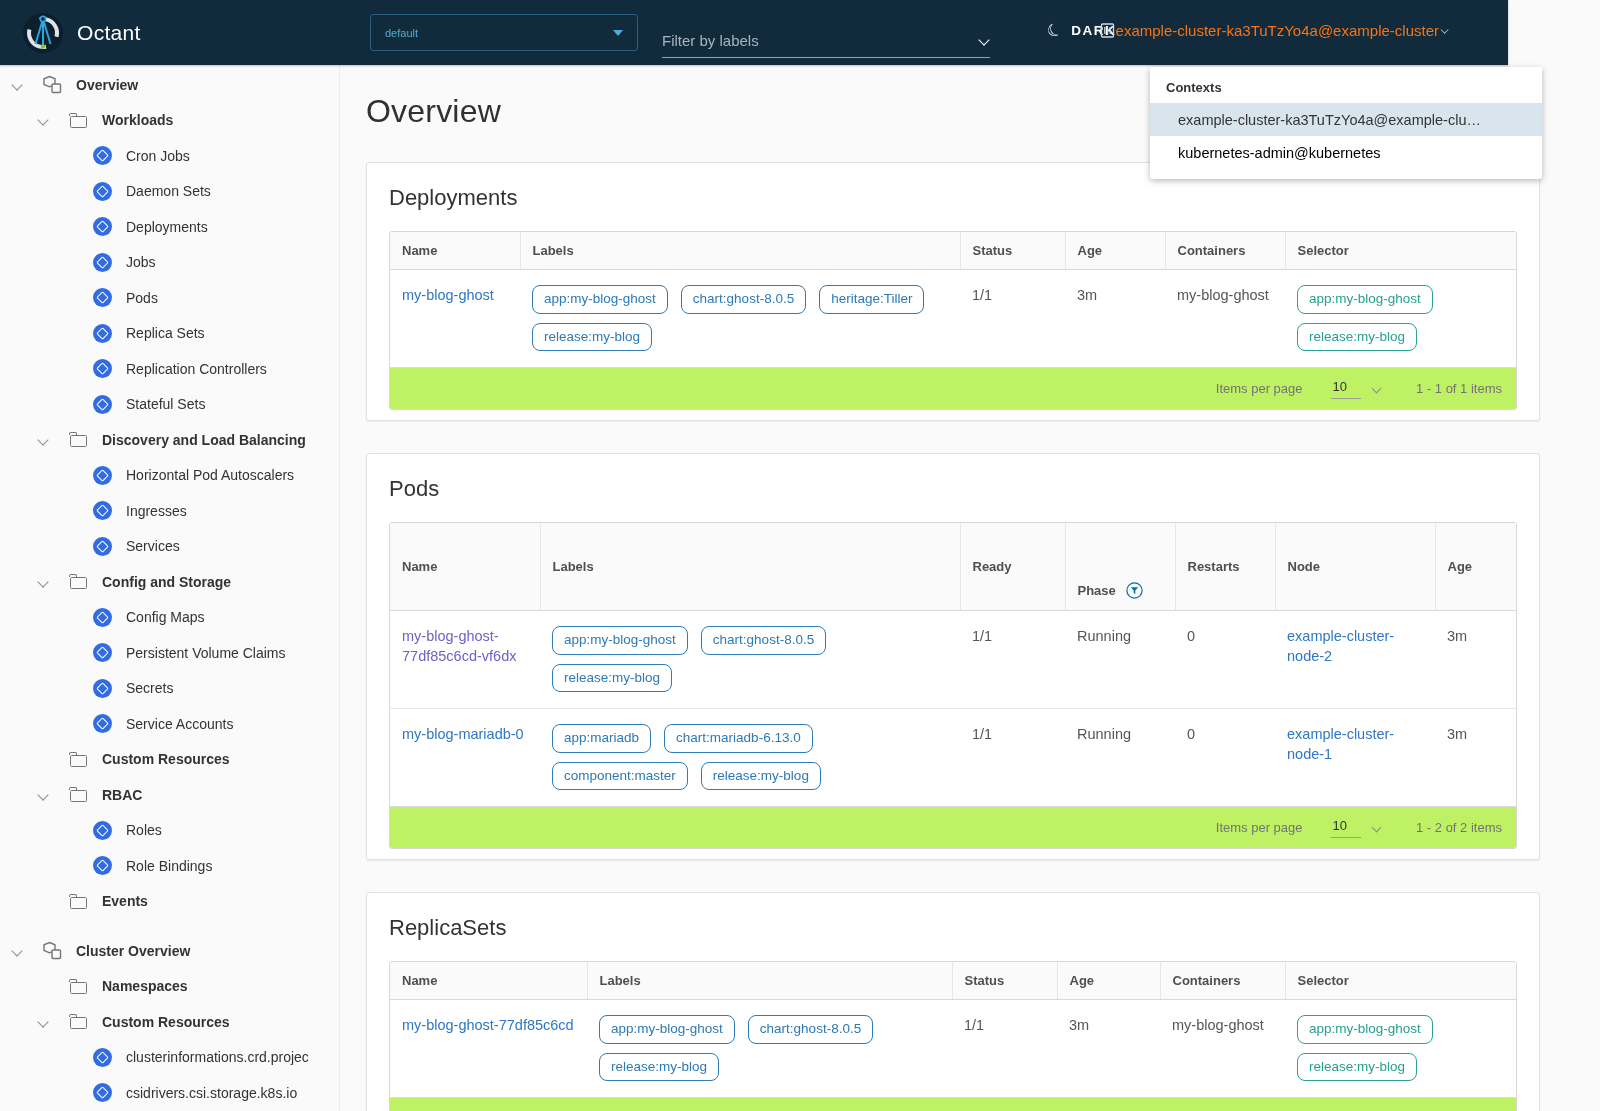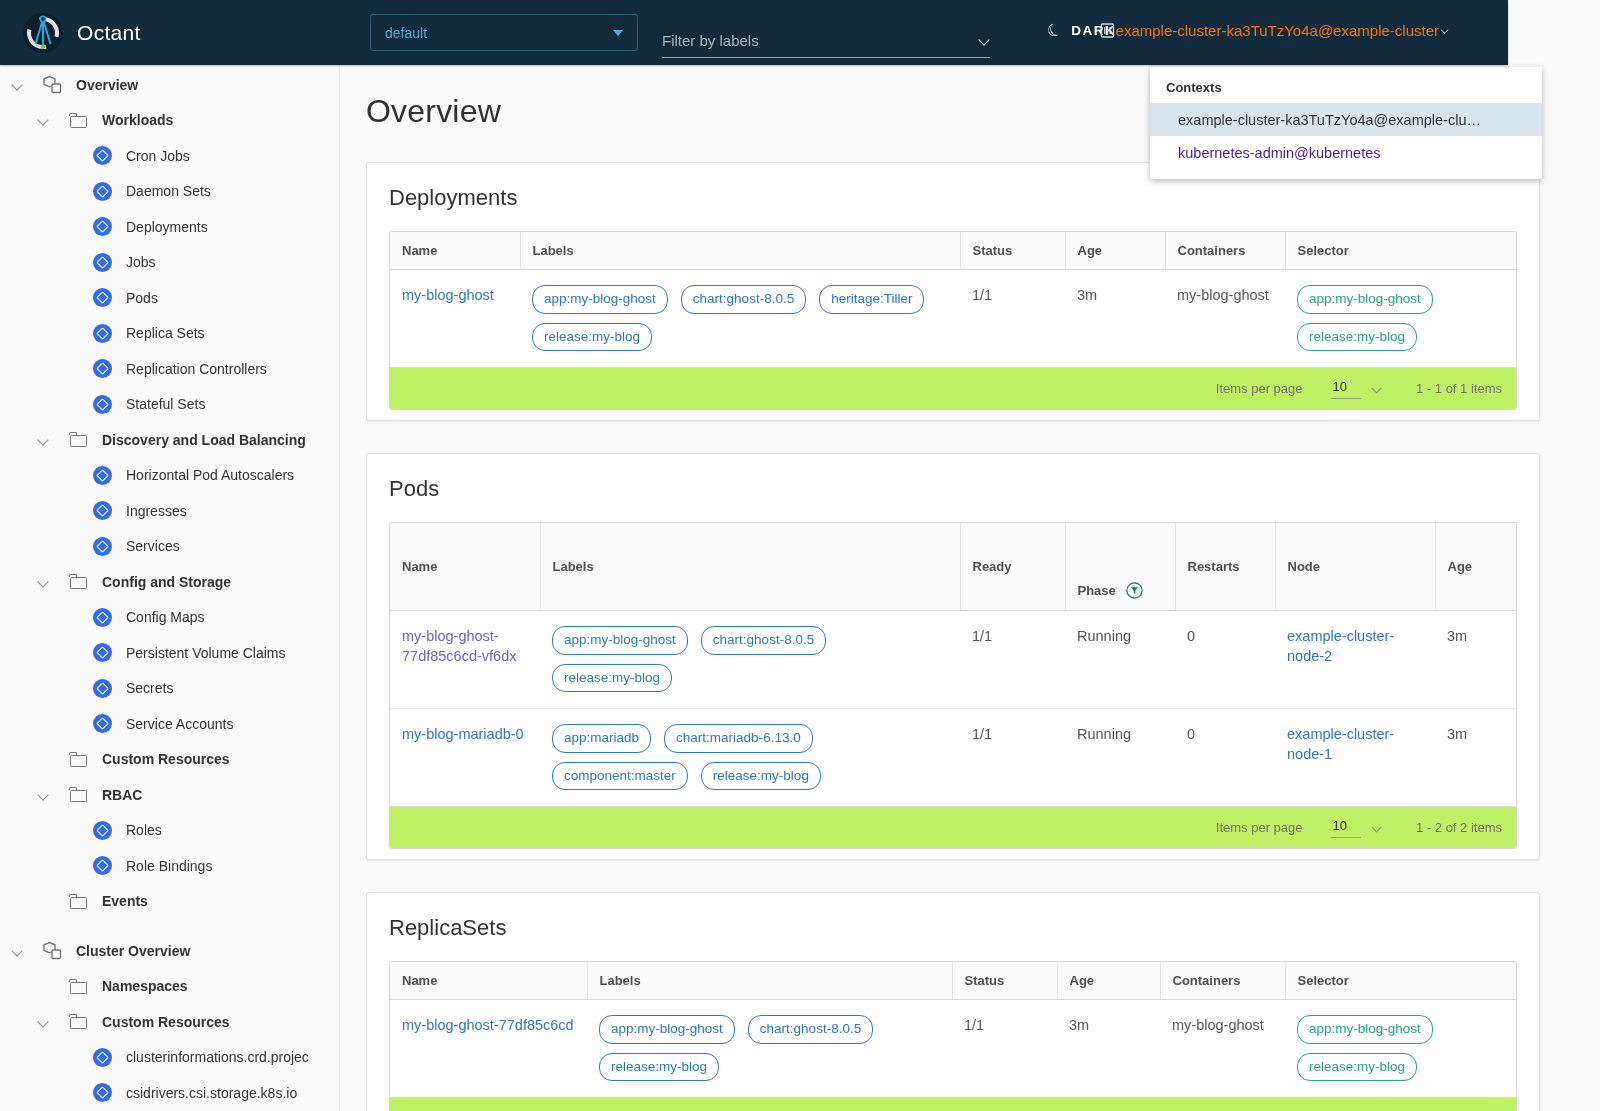--- a/index.html
+++ b/index.html
@@ -7,21 +7,21 @@
     font-family:"Liberation Sans", sans-serif; color:#333; }
 
   
   .hdr { position:absolute; top:0; left:0; width:1508px; height:65px; background:#122b3c;
     display:flex; align-items:center; z-index:20; box-shadow:0 1px 2px rgba(0,0,0,.25); }
   .logo { margin-left:22px; width:42px; height:42px; flex:0 0 auto; }
   .appname { color:#fff; font-size:21px; font-weight:400; margin-left:13px; letter-spacing:.3px; }
   .ns-select { position:absolute; left:370px; top:14px; width:268px; height:37px;
     border:1px solid #2b5f7e; border-radius:3px; display:flex; align-items:center;
     justify-content:space-between; padding:0 14px; cursor:pointer; }
-  .ns-select .val { color:#49afd9; font-size:14px; }
+  .ns-select .val { color:#49afd9; font-size:11px; }
   .tri-down { width:0; height:0; border-left:5.5px solid transparent; border-right:5.5px solid transparent;
     border-top:6.5px solid #49afd9; }
   .filter-wrap { position:absolute; left:662px; top:24px; width:328px; height:34px;
     border-bottom:1px solid #94a2ab; display:flex; align-items:center; }
   .filter-wrap input { flex:1; background:transparent; border:none; outline:none; color:#e9eef1;
     font-size:15px; font-family:"Liberation Sans", sans-serif; }
   .filter-wrap input::placeholder { color:#a7b4bc; opacity:1; }
   .chev { width:12px; height:12px; position:relative; display:inline-block; }
   .chev::before { content:""; position:absolute; left:2px; top:1px; width:7px; height:7px;
     border-left:1.6px solid #fff; border-bottom:1.6px solid #fff; transform:rotate(-45deg); }
@@ -31,21 +31,21 @@
   .theme-label { font-size:13.5px; font-weight:700; letter-spacing:1.5px; }
   .ctx-trigger { position:absolute; right:57px; top:22px; display:flex; align-items:center; gap:0;
     color:#f97316; font-size:15px; cursor:pointer; }
   .ctx-trigger .chev::before { border-color:#c3ced5; width:6px; height:6px; }
 
   
   .ctx-menu { position:absolute; top:67px; right:58px; width:392px; background:#fff; z-index:30;
     box-shadow:0 2px 6px rgba(0,0,0,.28); border-radius:0 0 3px 3px; padding-bottom:10px; }
   .ctx-menu .ttl { font-size:13px; font-weight:700; color:#333; padding:13px 16px 8px; }
   .ctx-item { height:33px; display:flex; align-items:center; padding-left:28px; font-size:14.5px;
-    color:#4c1d95; cursor:pointer; white-space:nowrap; overflow:hidden; }
+    color:#000000; cursor:pointer; white-space:nowrap; overflow:hidden; }
   .ctx-item.active { background:#d8e5ec; color:#333; }
 
   
   .side { position:absolute; top:65px; left:0; width:340px; height:1046px; background:#fafafa;
     border-right:1px solid #ececec; overflow:hidden; padding-top:2px; }
   .s-item { height:35.5px; display:flex; align-items:center; font-size:14px; color:#333; cursor:pointer; }
   .s-item.bold .lbl { font-weight:700; }
   .s-item .lbl { white-space:nowrap; }
   .d0 { padding-left:10px; } .d1 { padding-left:36px; } .leaf { padding-left:92px; }
   .caret { width:14px; height:14px; margin-right:18px; position:relative; flex:0 0 auto; }
@@ -72,21 +72,21 @@
   .tbl { border:1px solid #d7d7d7; border-radius:3px; overflow:hidden; }
   table { width:100%; border-collapse:collapse; }
   th { background:#fafafa; text-align:left; font-size:13px; font-weight:700; color:#4f4f4f;
     padding:11px 12px; border-bottom:1px solid #d9d9d9; }
   th + th { border-left:1px solid #e6e6e6; }
   td { padding:15px 12px 7px; font-size:14.5px; color:#565656; vertical-align:top; line-height:1.4; }
   tr + tr td { border-top:1px solid #e8e8e8; }
   a.lnk { color:#2f77c2; text-decoration:none; overflow-wrap:break-word; }
   a.lnk.visited { color:#6e62c3; }
   .wrap { overflow-wrap:break-word; }
-  .tag { display:inline-block; border:1px solid #2e7cb8; color:#2d7ab4; border-radius:13px;
+  .tag { display:inline-block; border:1px solid #2e7cb8; color:#2d7ab4; border-radius:8px;
     padding:6px 11px 7px; font-size:13.5px; line-height:1; margin:0 9px 9px 0; background:#fff; }
   .tag.sel { border-color:#2aa392; color:#27a08f; }
   .tbl-foot { border-top:1px solid #dcdcdc; background:#bef264; height:42px; display:flex;
     align-items:center; justify-content:flex-end; padding-right:14px; font-size:13px; color:#737373; }
   .ipp-label { margin-right:28px; }
   .pp-select { display:flex; align-items:flex-end; gap:10px; margin-right:34px; cursor:pointer; }
   .pp-val { color:#333; border-bottom:1px solid #9d9d9d; padding:0 14px 4px 2px; }
   .chev-g { width:11px; height:11px; position:relative; margin-bottom:4px; }
   .chev-g::before { content:""; position:absolute; left:2px; top:1px; width:6px; height:6px;
     border-left:1.4px solid #8c8c8c; border-bottom:1.4px solid #8c8c8c; transform:rotate(-45deg); }

